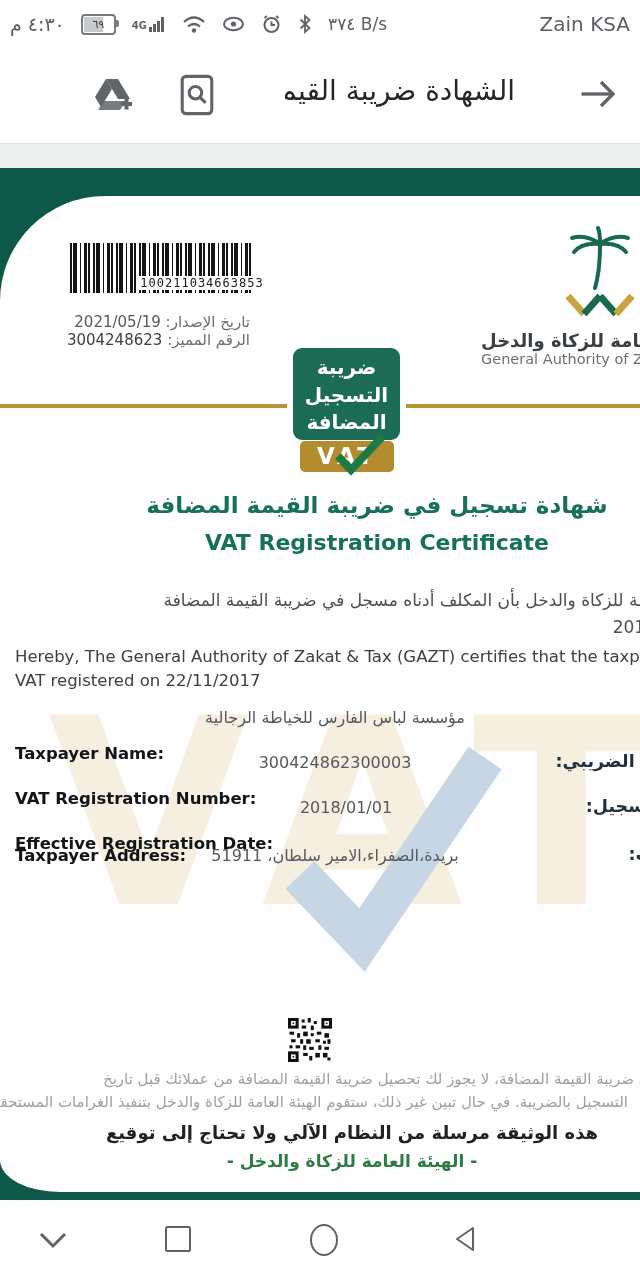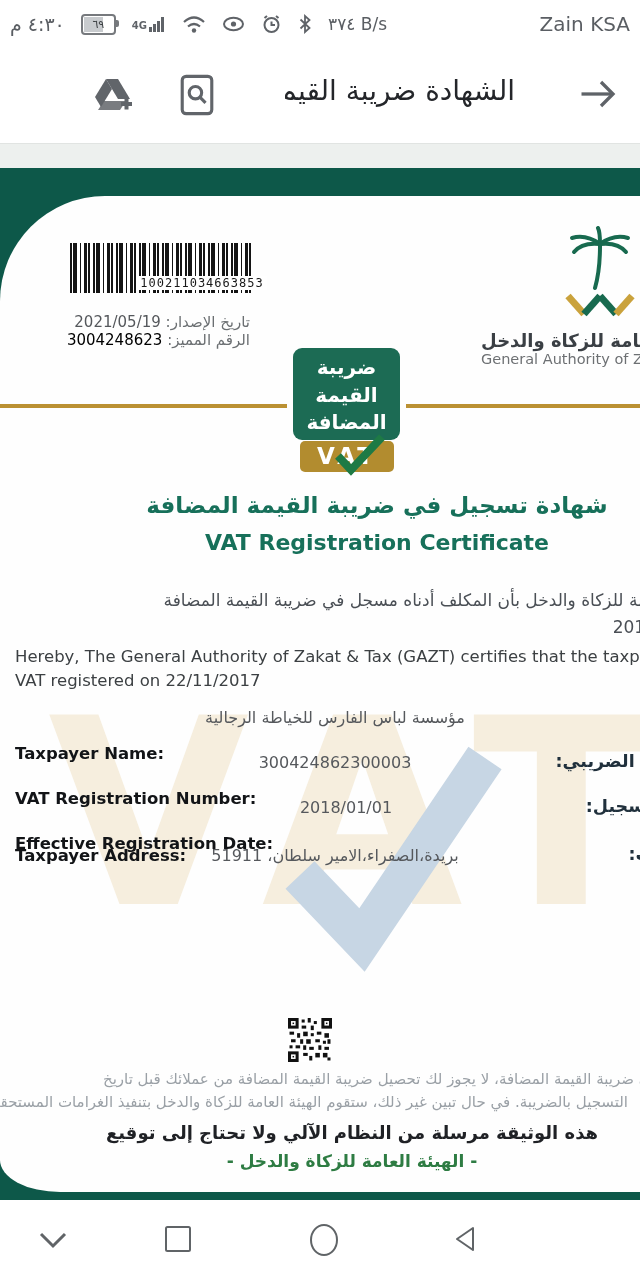--- a/index.html
+++ b/index.html
@@ -143,21 +143,21 @@
   <div class="abs barcode" style="left:70px;top:243px;"></div>
   <div class="abs" style="left:70px;top:272px;width:182px;text-align:center;padding-left:41px;">
     <span class="bc-num">100211034663853</span>
   </div>
   <div class="abs issue-line nowrap" style="right:390px;top:306px;margin-top:7px;">
     <span>تاريخ الإصدار:</span>
     <span style="color:#55585c;">2021/05/19</span>
   </div>
   <div class="abs issue-line nowrap" style="right:390px;top:331px;">
     <span>الرقم المميز:</span>
-    <span style="color:#000000;">3004248623</span>
+    <span style="color:#404040;">3004248623</span>
   </div>
 
   <div class="abs" style="left:455px;top:226px;width:290px;text-align:center;">
     <svg width="120" height="104" viewBox="0 0 120 104" style="margin:0 auto;">
       <g fill="none" stroke="#186a4f" stroke-width="4" stroke-linecap="round">
         <path d="M60 20 C60 38 59 48 55 62"></path>
         <path d="M60 18 Q60 6 58 2"></path>
         <path d="M60 18 Q46 8 32 12"></path>
         <path d="M60 18 Q42 16 34 26"></path>
         <path d="M60 18 Q74 8 88 12"></path>
@@ -171,21 +171,21 @@
       </g>
     </svg>
     <div class="logo-ar nowrap" dir="rtl">الهيئة العامة للزكاة والدخل</div>
     <div class="logo-en nowrap">General Authority of Zakat &amp; Tax</div>
   </div>
 
   <div class="abs goldline" style="left:0;top:404px;width:287px;"></div>
   <div class="abs goldline" style="left:406px;top:404px;width:234px;"></div>
   <div class="abs vat-square" style="left:293px;top:348px;">
     <div>ضريبة</div>
-    <div>القيمة</div>
+    <div>التسجيل</div>
     <div>المضافة</div>
   </div>
   <div class="abs vat-badge" style="left:300px;top:441px;">VAT</div>
   <svg class="abs" style="left:330px;top:432px;" width="62" height="46" viewBox="0 0 62 46" fill="none">
     <polyline points="8,24 21,38 52,5" stroke="#1e7a45" stroke-width="8"></polyline>
   </svg>
 
   <div class="abs cert-title-ar nowrap" style="left:0;top:492px;width:754px;text-align:center;">شهادة تسجيل في ضريبة القيمة المضافة</div>
   <div class="abs cert-title-en nowrap" style="left:0;top:530px;width:754px;text-align:center;">VAT Registration Certificate</div>
 

